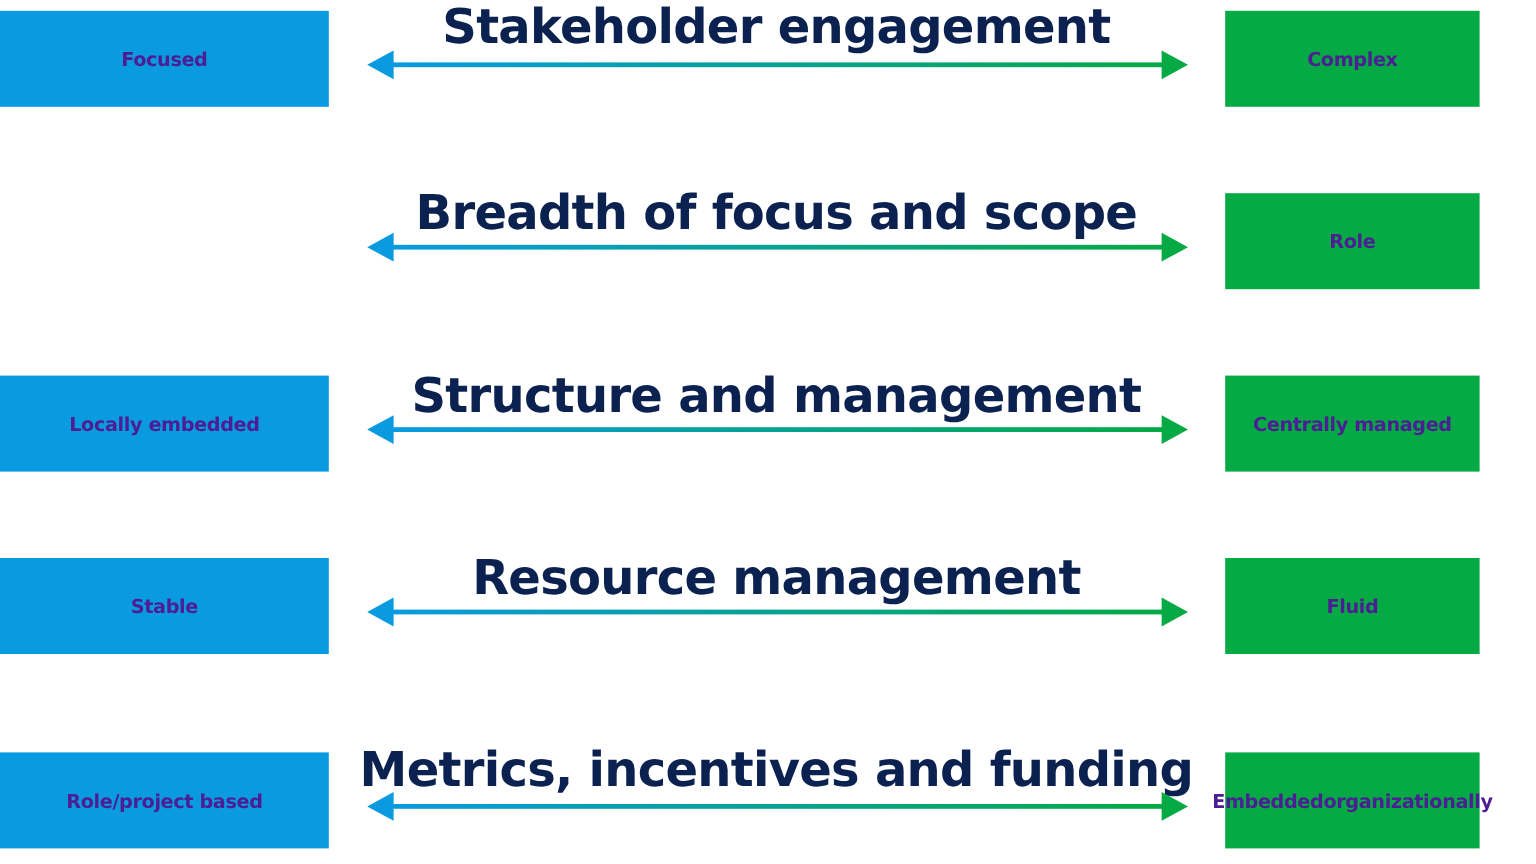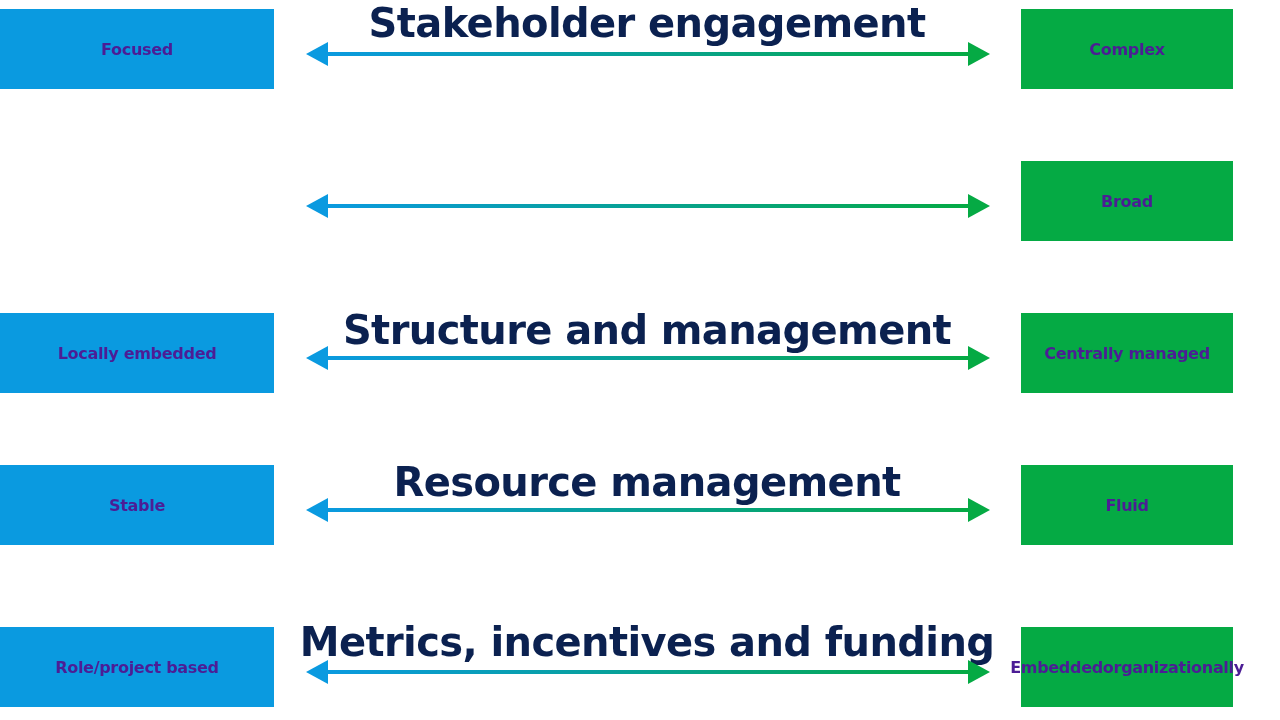--- a/index.html
+++ b/index.html
@@ -42,27 +42,28 @@
     <rect x="20" y="12" width="644" height="4" fill="url(#arrowGrad)"></rect>
     <polygon points="0,14 22,2 22,26" fill="#0a9ae0"></polygon>
     <polygon points="684,14 662,2 662,26" fill="#05aa44"></polygon>
   </svg>
   <div class="box right">
       <span>Complex</span>
     </div>
 </div>
 
 <div class="row" style="top:161px;">
+  <div class="title" style="top:-6px;">Breadth of focus and scope</div>
   <svg class="arrow" style="top:31px;" viewBox="0 0 684 28">
     <rect x="20" y="12" width="644" height="4" fill="url(#arrowGrad)"></rect>
     <polygon points="0,14 22,2 22,26" fill="#0a9ae0"></polygon>
     <polygon points="684,14 662,2 662,26" fill="#05aa44"></polygon>
   </svg>
   <div class="box right">
-      <span>Broad</span>
+      <span>Role</span>
     </div>
 </div>
 
 <div class="row" style="top:313px;">
   <div class="box left">
       <span>Locally embedded</span>
     </div>
   <div class="title" style="top:-6px;">Structure and management</div>
   <svg class="arrow" style="top:31px;" viewBox="0 0 684 28">
     <rect x="20" y="12" width="644" height="4" fill="url(#arrowGrad)"></rect>

